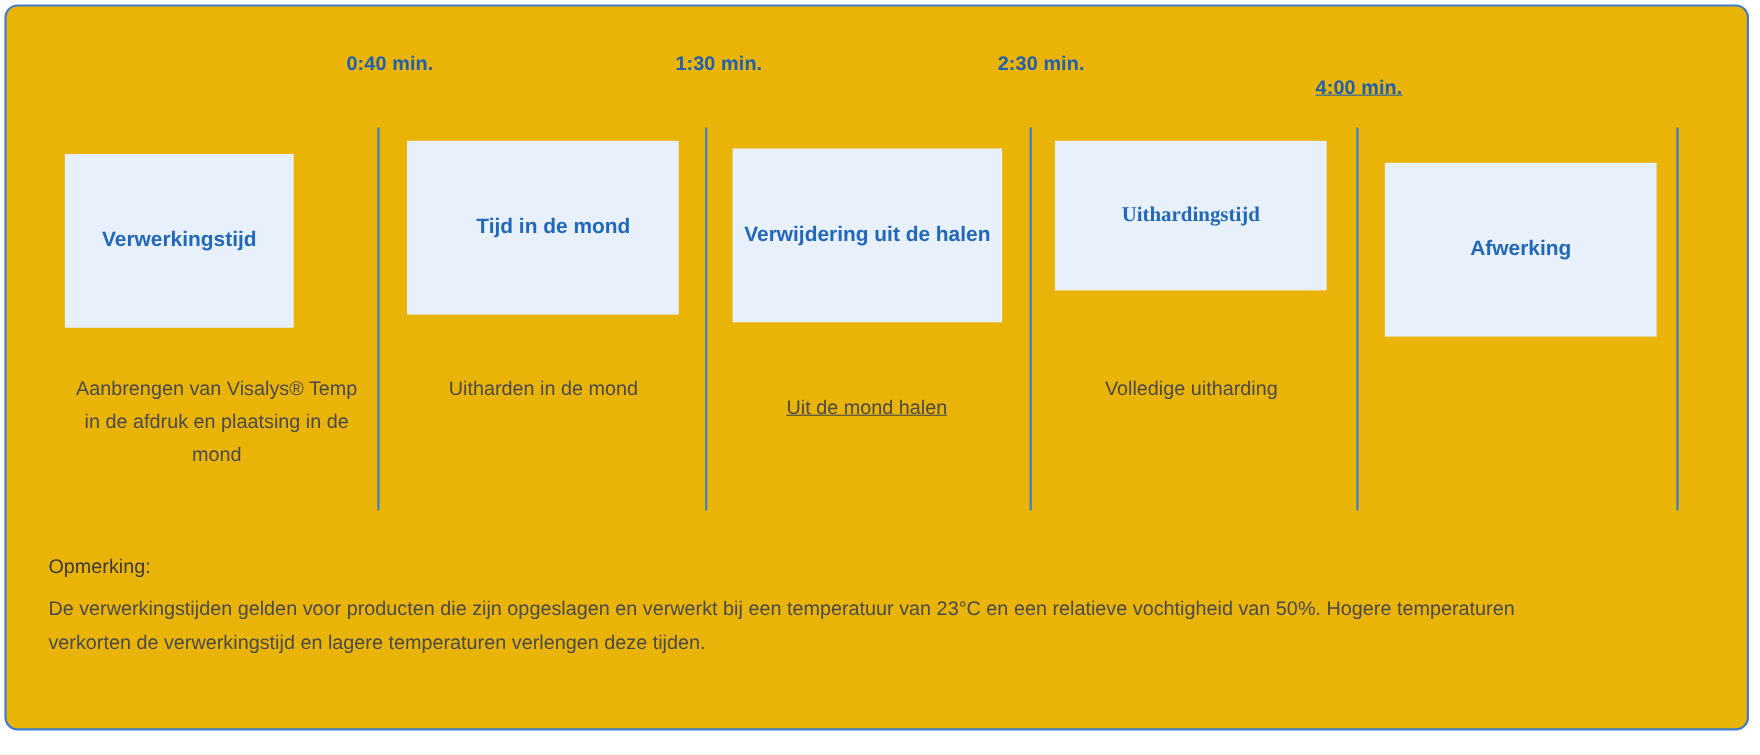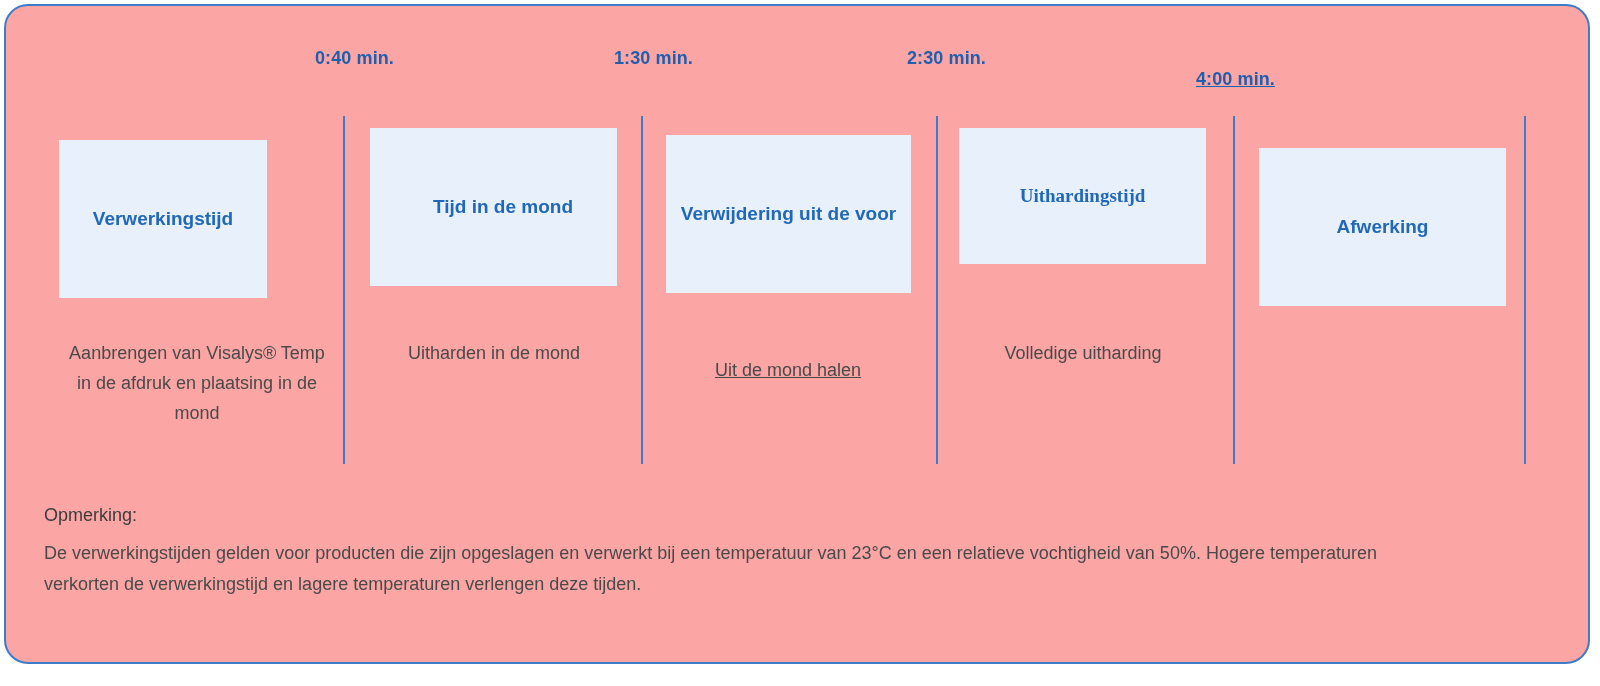--- a/index.html
+++ b/index.html
@@ -15,22 +15,22 @@
     overflow: hidden;
   }
 
   .timeline-frame {
     position: absolute;
     left: 4px;
     top: 4px;
     width: 1586px;
     height: 660px;
     border: 2px solid #3d7cc9;
-    border-radius: 24px;
-    background: #fca5a5;
+    border-radius: 12px;
+    background: #eab308;
     box-sizing: border-box;
   }
 
   
   .timeline-region {
     position: absolute;
     left: 0;
     top: 0;
     width: 100%;
     height: 470px;
@@ -135,21 +135,21 @@
 
     <div class="stage" style="left:339px; width:296px;">
       <div class="stage-card" style="left:25px; top:12px; width:247px; height:158px;padding-left:19px;">
         <span class="stage-title">Tijd in de mond</span>
       </div>
       <div class="stage-desc" style="left:15px; top:222px; width:268px;">Uitharden in de mond</div>
     </div>
 
     <div class="stage" style="left:637px; width:293px;">
       <div class="stage-card" style="left:23px; top:19px; width:245px; height:158px;">
-        <span class="stage-title">Verwijdering uit de voor</span>
+        <span class="stage-title">Verwijdering uit de halen</span>
       </div>
       <div class="stage-desc" style="left:12px; top:239px; width:266px;text-decoration:underline;">Uit de mond halen</div>
     </div>
 
     <div class="stage" style="left:932px; width:295px;">
       <div class="stage-card" style="left:21px; top:12px; width:247px; height:136px;font-family:Liberation Serif, serif;">
         <span class="stage-title">Uithardingstijd</span>
       </div>
       <div class="stage-desc" style="left:12px; top:222px; width:266px;">Volledige uitharding</div>
     </div>

